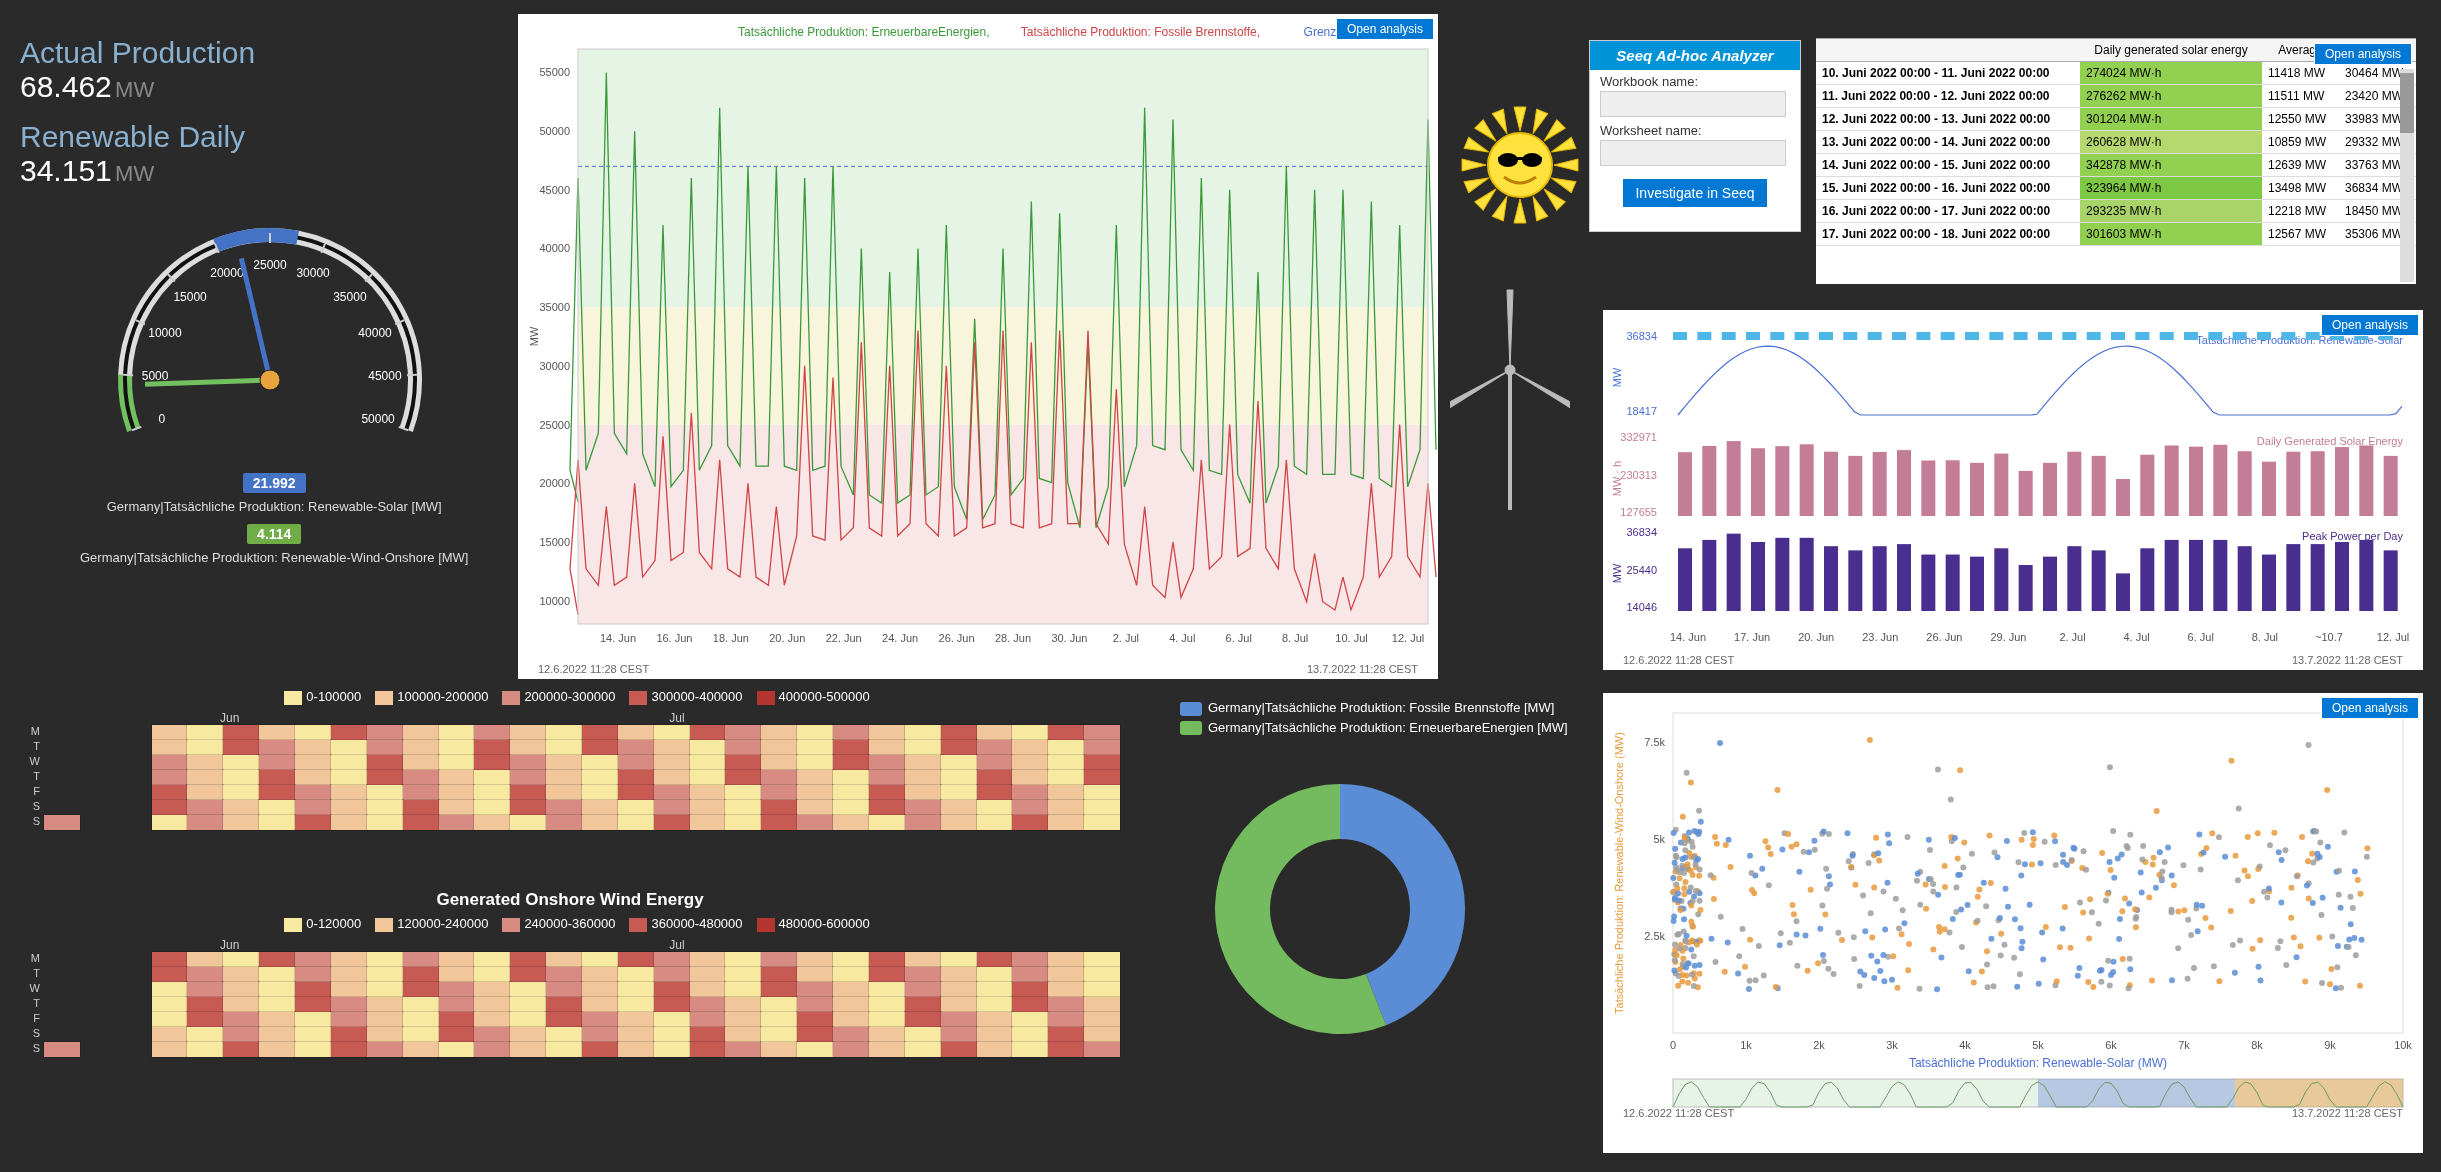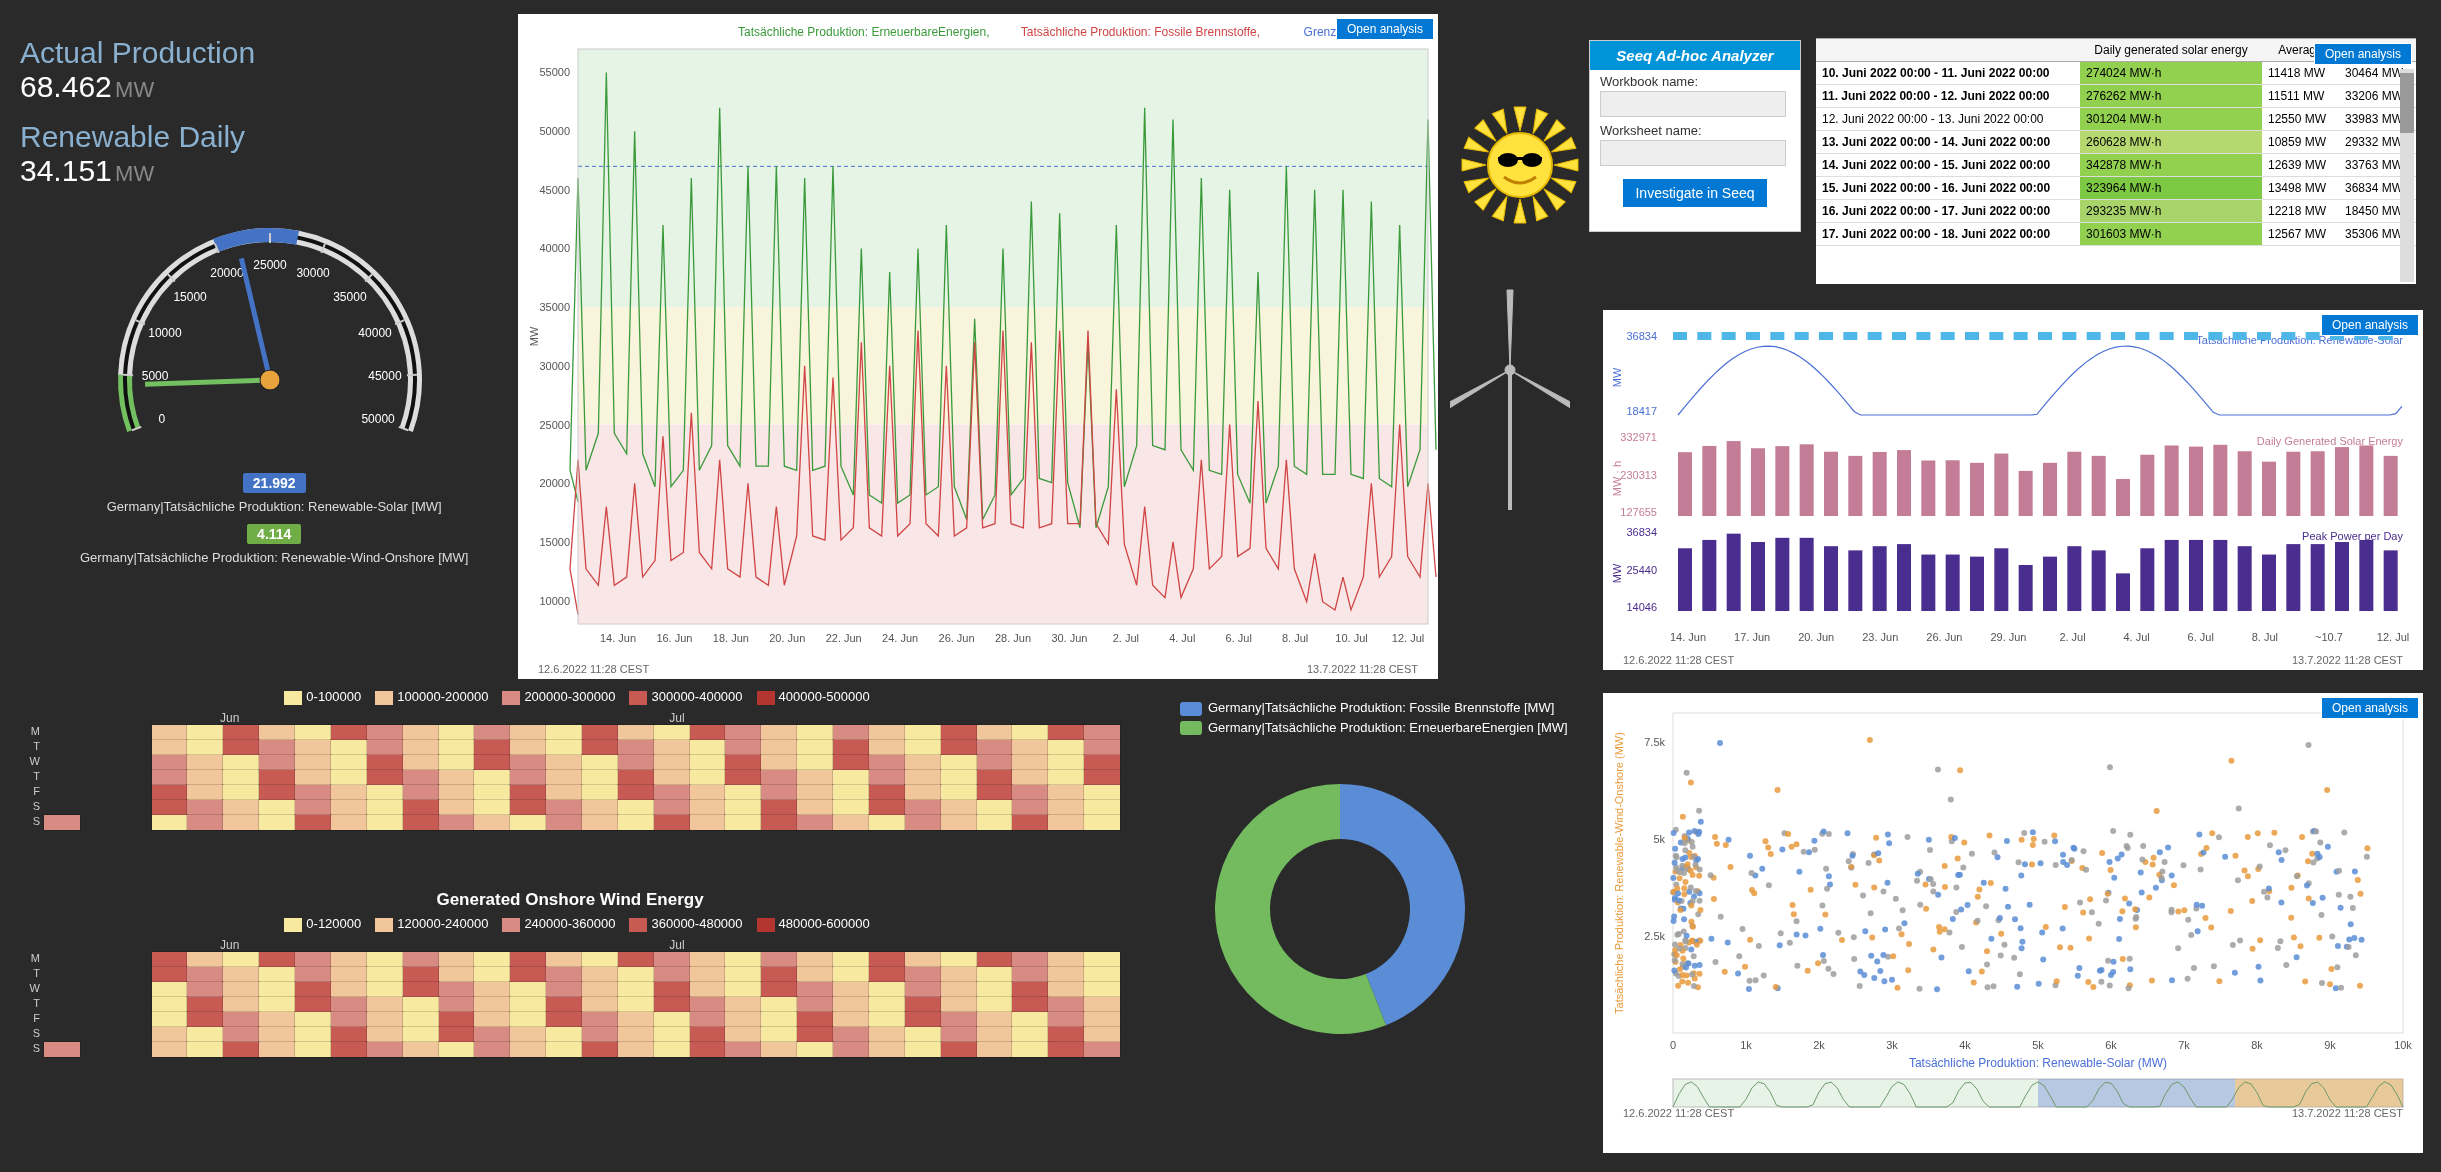--- a/index.html
+++ b/index.html
@@ -200,24 +200,24 @@
         <tr>
           <td style="font-weight: bold;">10. Juni 2022 00:00 - 11. Juni 2022 00:00</td>
           <td style="background: rgb(146, 208, 80);">274024 MW·h</td>
           <td>11418 MW</td>
           <td>30464 MW</td>
         </tr>
         <tr>
           <td style="font-weight: bold;">11. Juni 2022 00:00 - 12. Juni 2022 00:00</td>
           <td style="background: rgb(146, 208, 80);">276262 MW·h</td>
           <td>11511 MW</td>
-          <td>33206 MW</td>
+          <td>23420 MW</td>
         </tr>
         <tr>
-          <td style="font-weight: normal;">12. Juni 2022 00:00 - 13. Juni 2022 00:00</td>
+          <td style="font-weight: bold;">12. Juni 2022 00:00 - 13. Juni 2022 00:00</td>
           <td style="background: rgb(146, 208, 80);">301204 MW·h</td>
           <td>12550 MW</td>
           <td>33983 MW</td>
         </tr>
         <tr>
           <td style="font-weight: bold;">13. Juni 2022 00:00 - 14. Juni 2022 00:00</td>
           <td style="background: rgb(181, 217, 111);">260628 MW·h</td>
           <td>10859 MW</td>
           <td>29332 MW</td>
         </tr>

